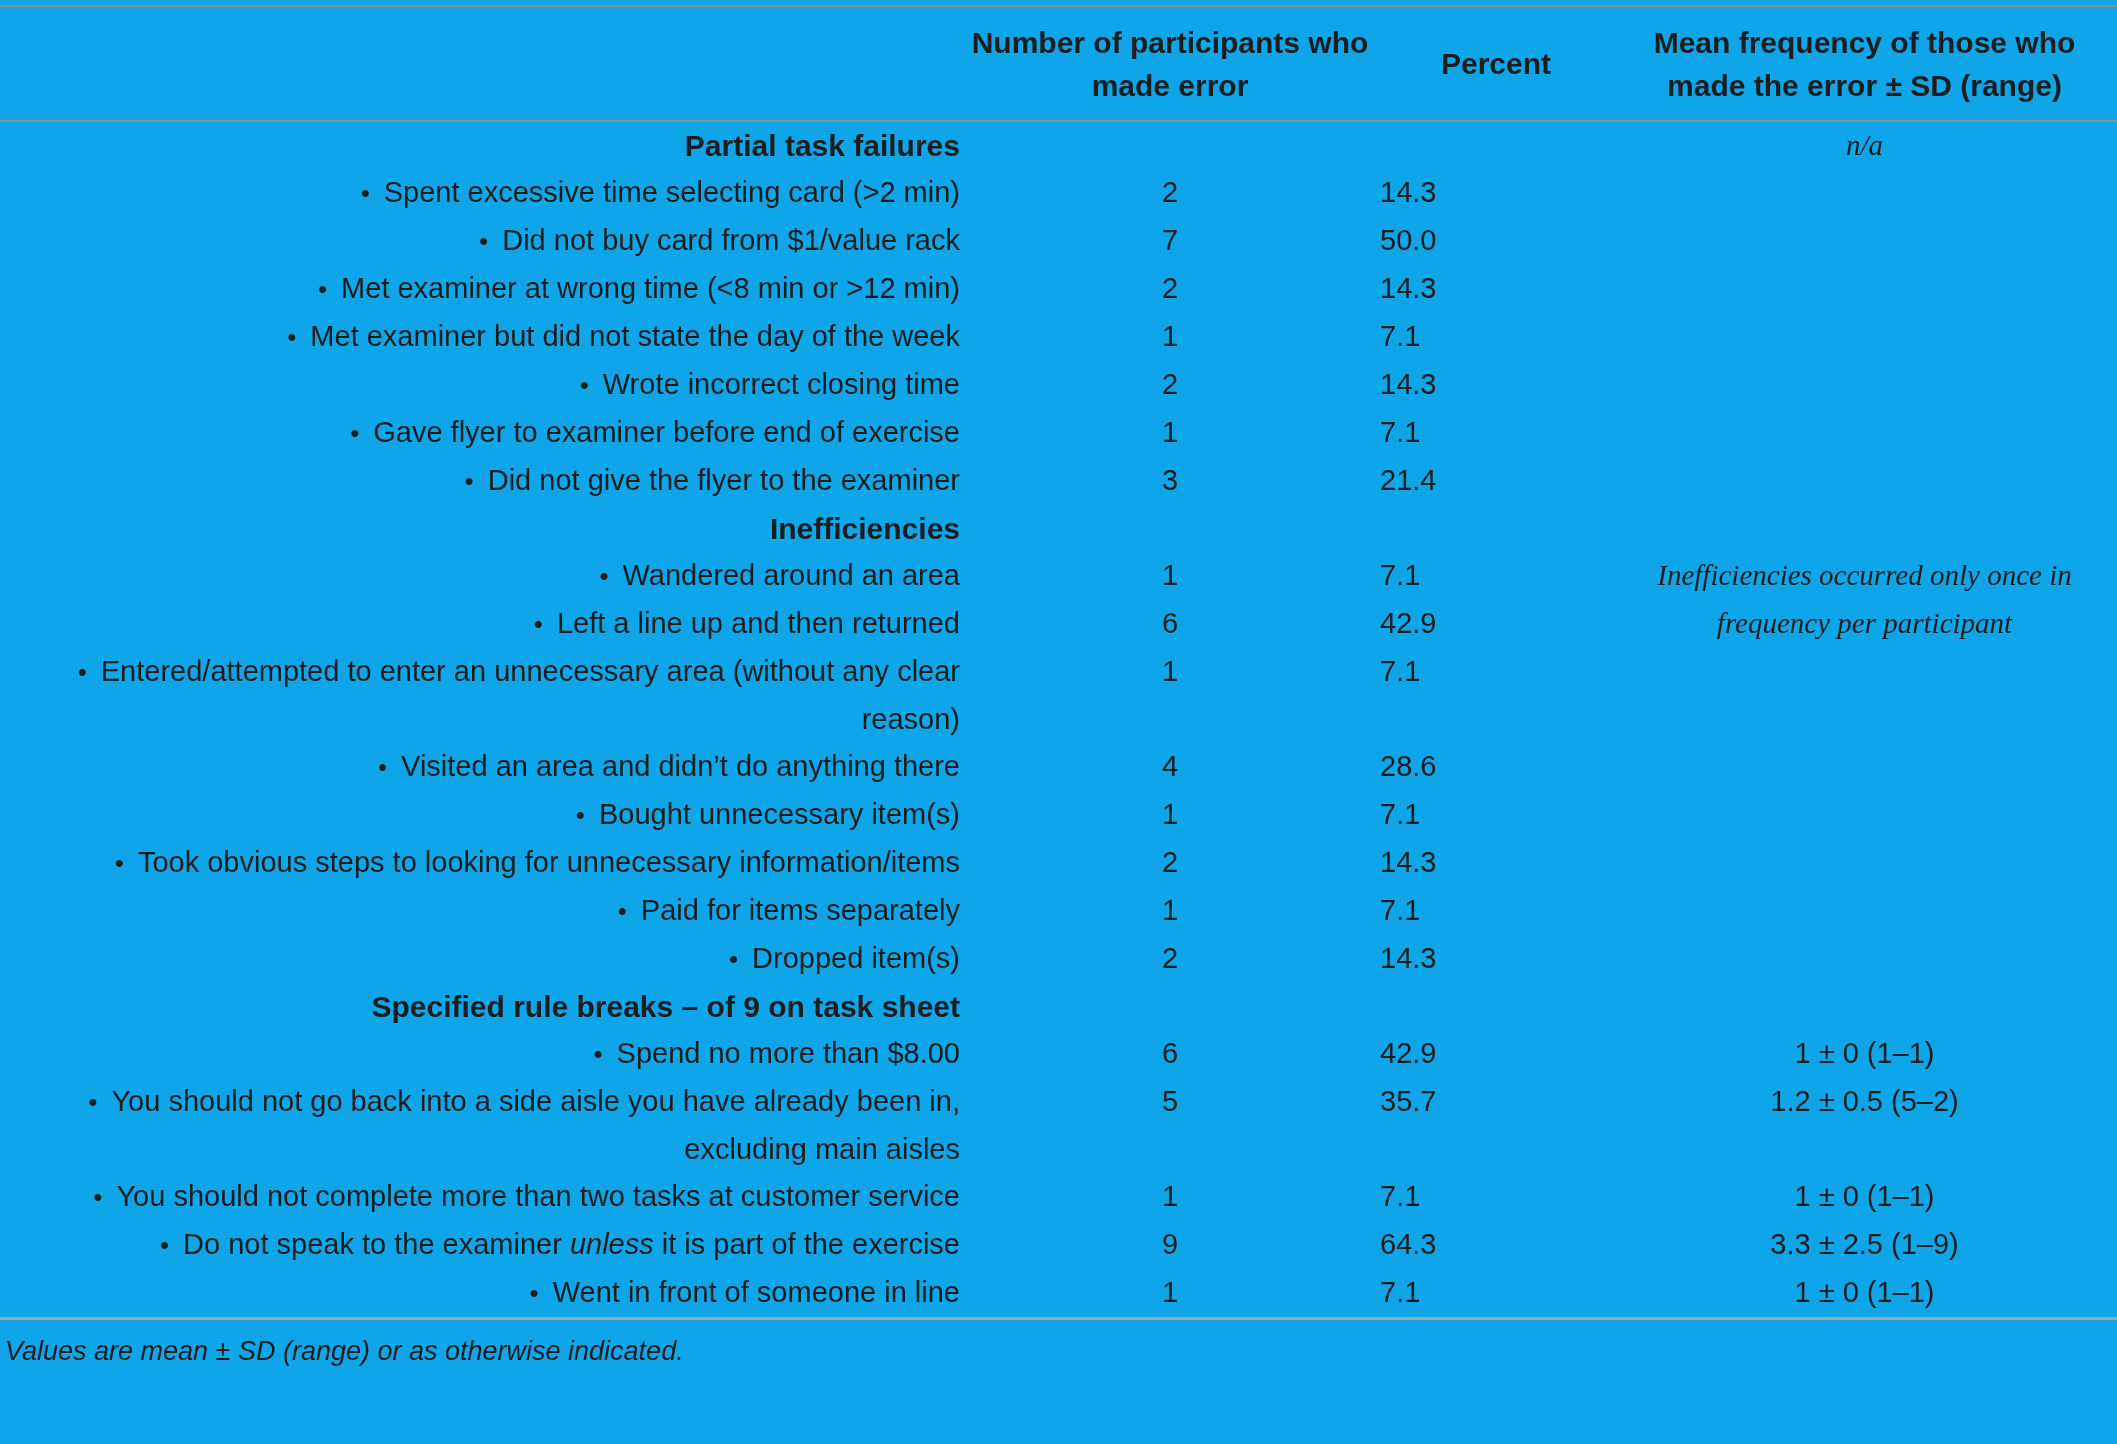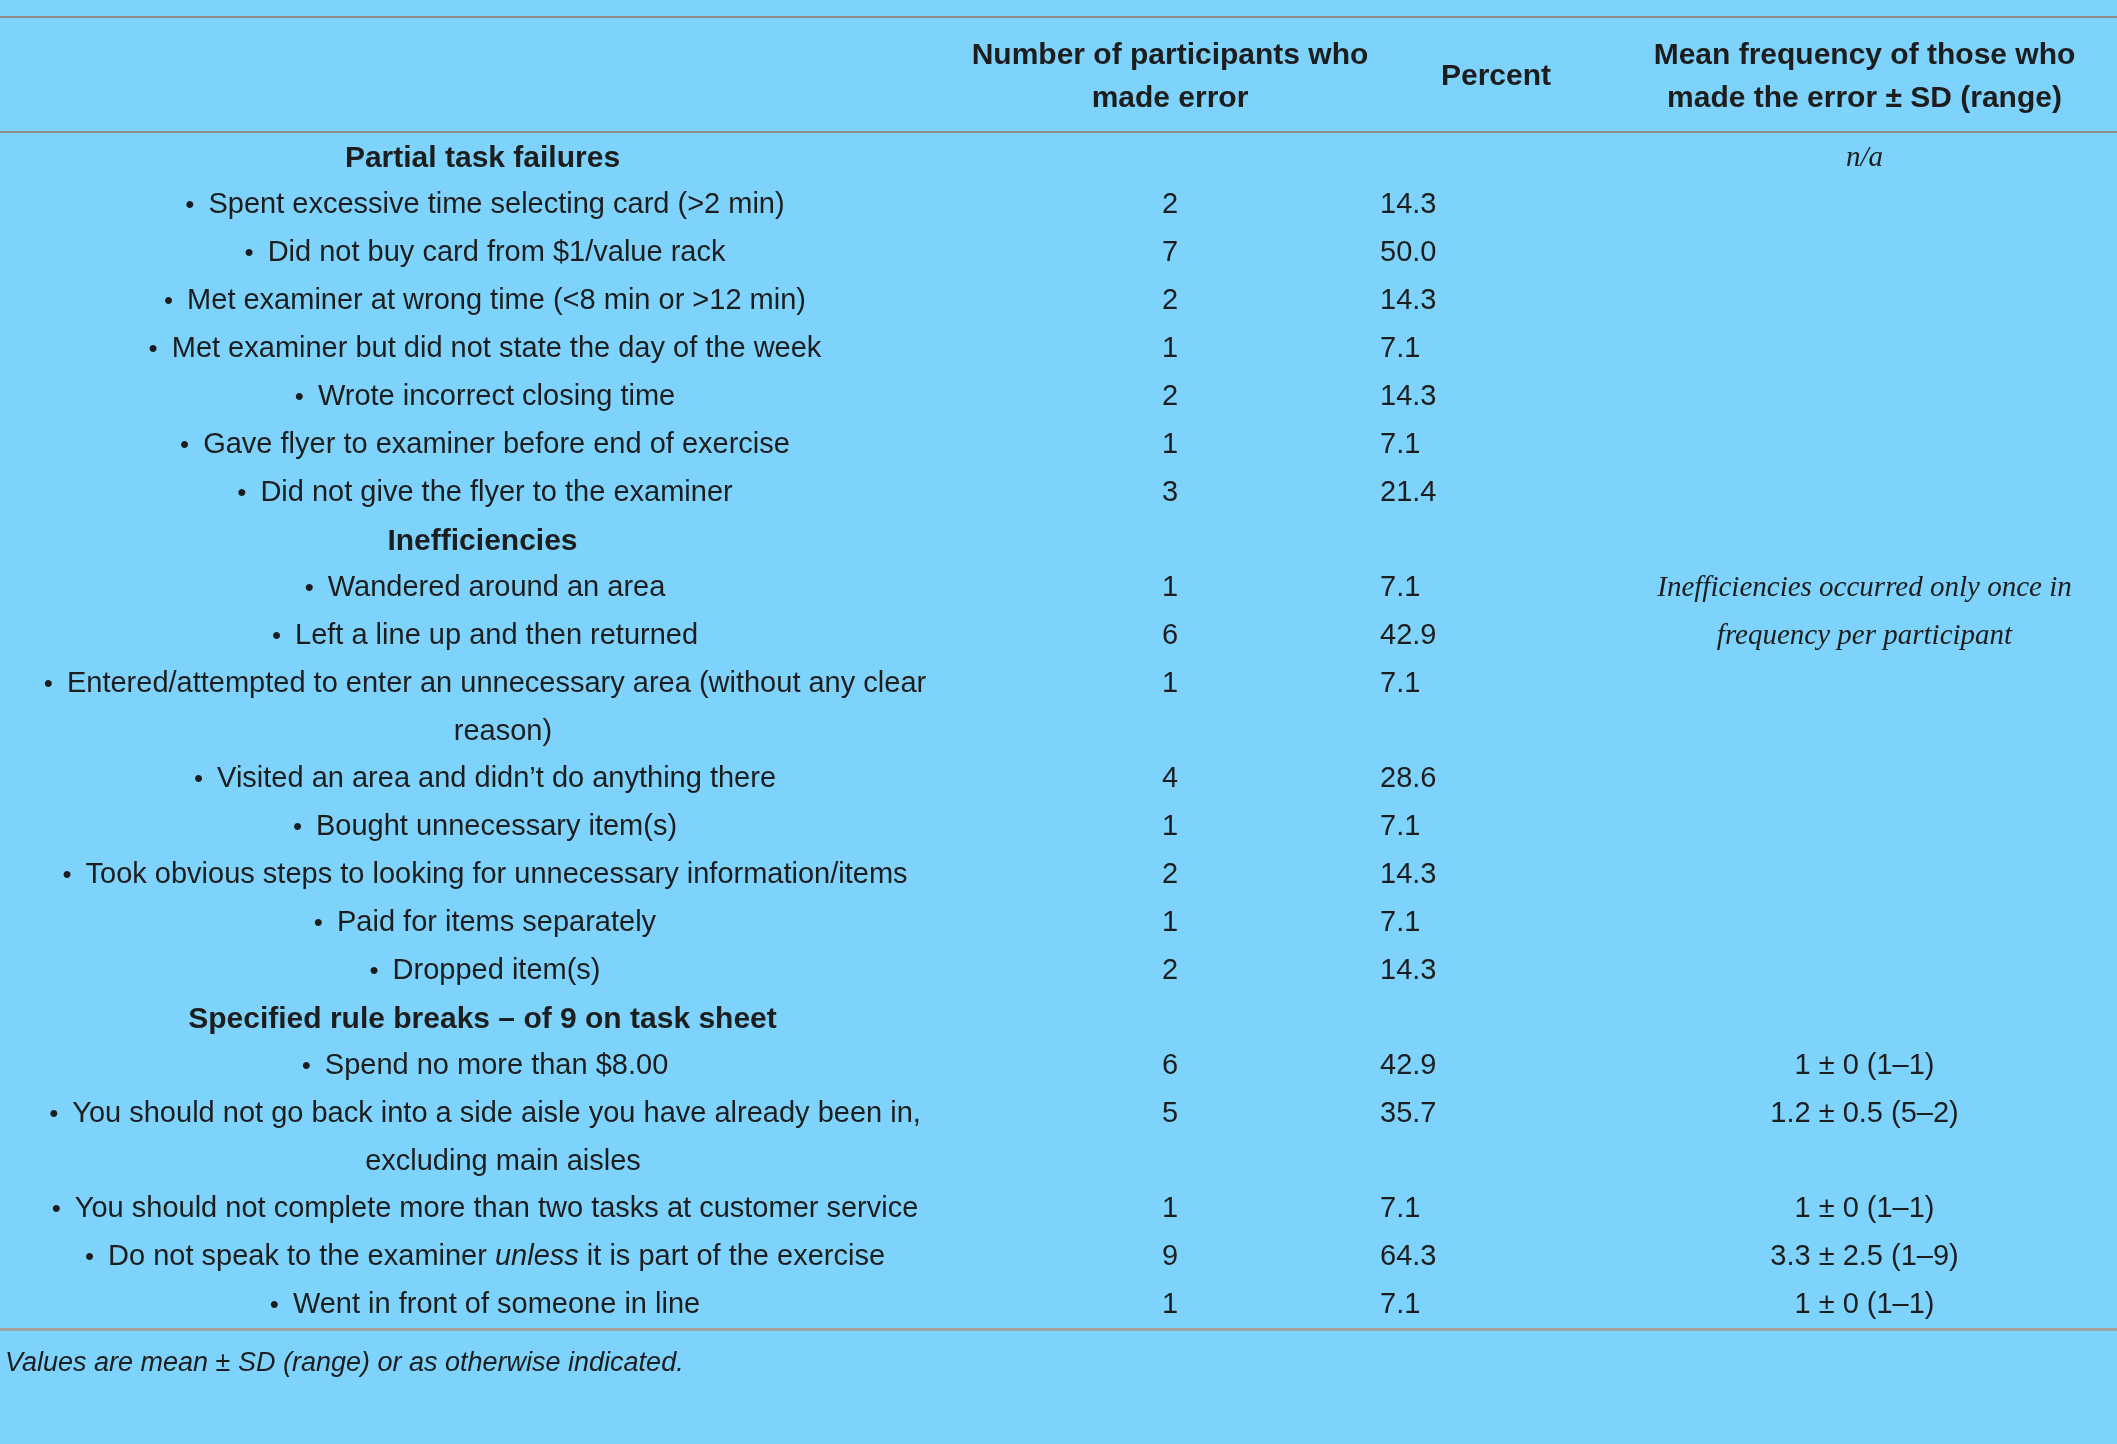--- a/index.html
+++ b/index.html
@@ -1,24 +1,24 @@
 <!DOCTYPE html>
 <html><head>
 <meta charset="utf-8">
 <style>
   html, body { margin: 0; padding: 0; background: #ffffff; }
   .page {
     width: 2117px;
     height: 1444px;
-    background: #7dd3fc;
+    background: #0ea5e9;
     font-family: "Liberation Sans", "DejaVu Sans", sans-serif;
     color: #1d1d1d;
     overflow: hidden;
     box-sizing: border-box;
-    padding-top: 16px;
+    padding-top: 5px;
   }
   table.err-table {
     width: 2117px;
     border-collapse: collapse;
     table-layout: fixed;
     border-top: 2px solid #8c8c8c;
     border-bottom: 3px solid #a3a3a3;
   }
   col.c-label { width: 960px; }
   col.c-num   { width: 420px; }
@@ -43,21 +43,21 @@
     font-size: 29px;
     line-height: 47px;
     vertical-align: top;
     padding: 0;
   }
   tr.section-row td.label-cell {
     font-weight: bold;
     font-size: 30px;
     padding-left: 5px;
   }
-  td.label-cell { text-align: center; }
+  td.label-cell { text-align: right; }
   tr.data-row td.label-cell {
     padding-left: 46px;
     text-indent: -36px;
   }
   .bullet {
     font-size: 26px;
     margin-right: 14px;
   }
   td.num-cell  { text-align: center; }
   td.pct-cell  { text-align: left; padding-right: 82px; }

